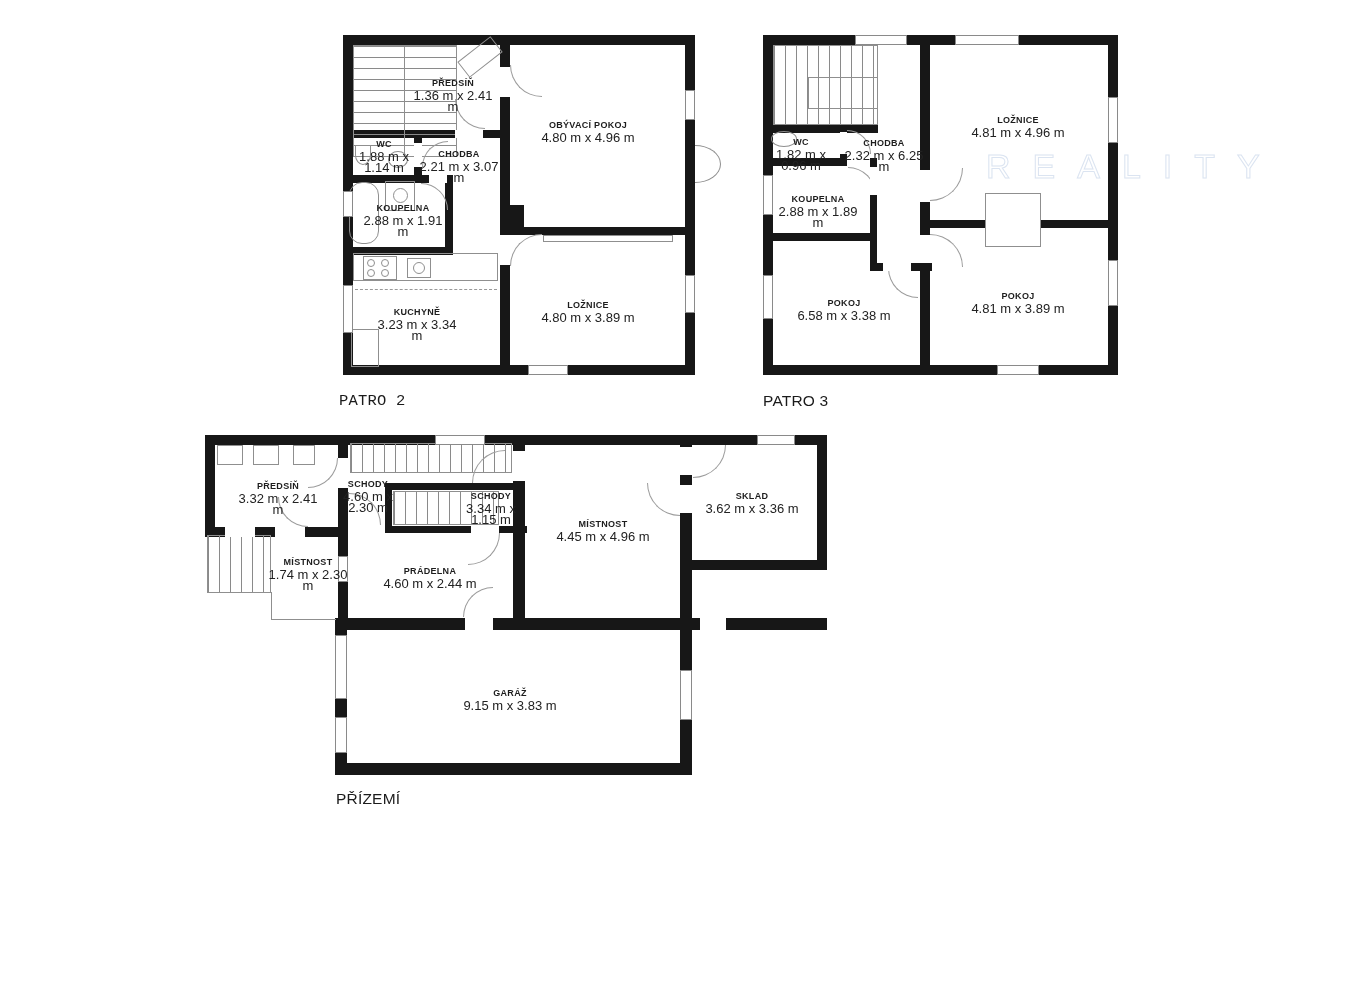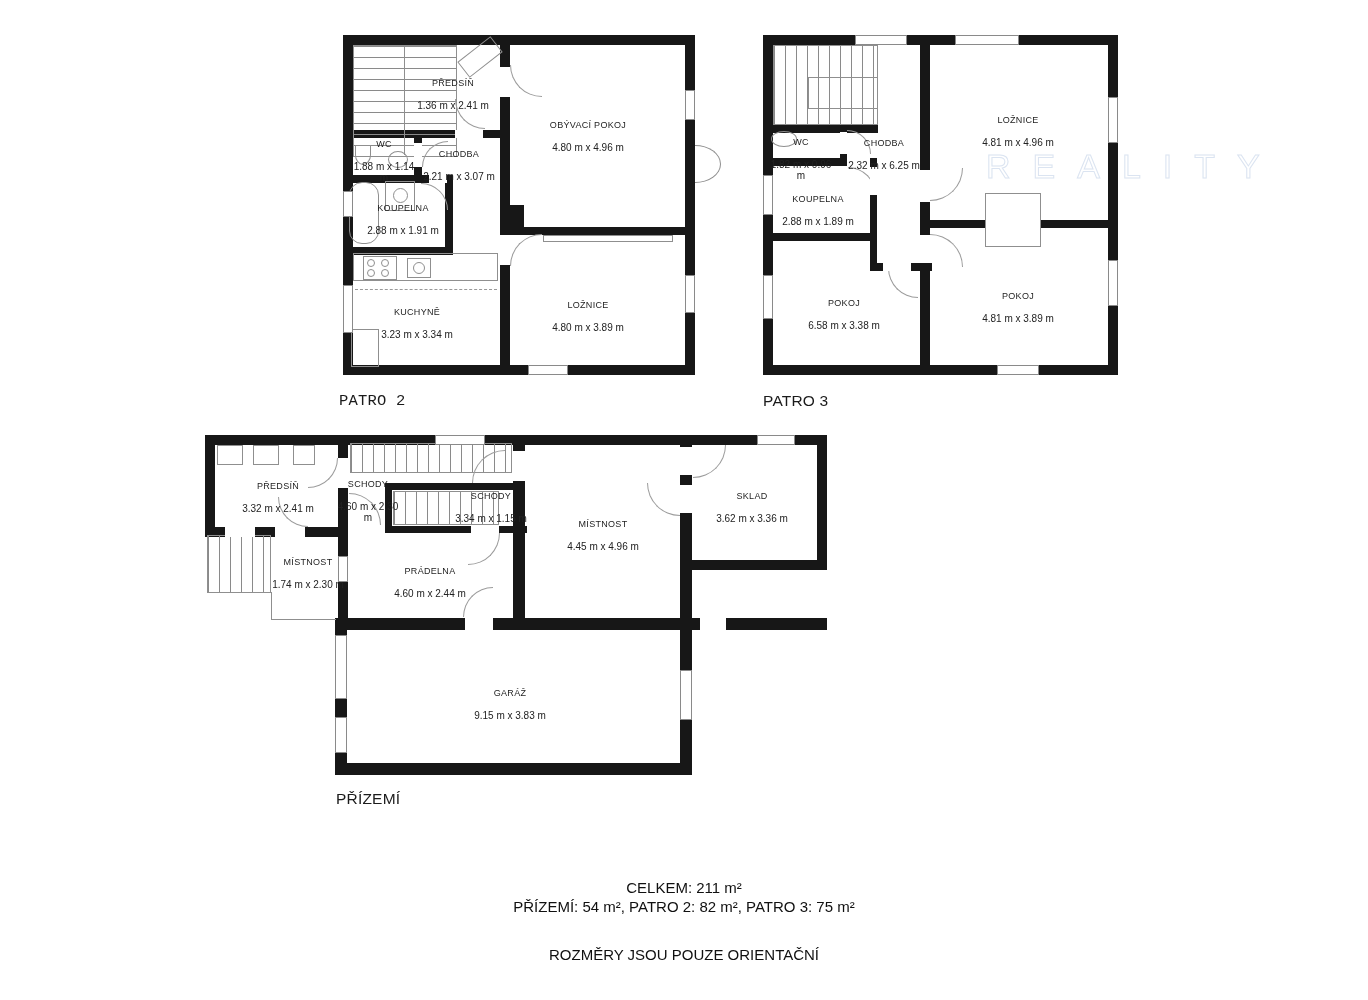--- a/index.html
+++ b/index.html
@@ -13,22 +13,22 @@
   .fur{position:absolute;border:1px solid #8f8f8f;box-sizing:border-box;background:#ffffff;z-index:5;}
   .arc{position:absolute;box-sizing:border-box;z-index:3;}
   .arc-bl{border-left:1px solid #9b9b9b;border-bottom:1px solid #9b9b9b;border-bottom-left-radius:100%;}
   .arc-br{border-right:1px solid #9b9b9b;border-bottom:1px solid #9b9b9b;border-bottom-right-radius:100%;}
   .arc-tl{border-left:1px solid #9b9b9b;border-top:1px solid #9b9b9b;border-top-left-radius:100%;}
   .arc-tr{border-right:1px solid #9b9b9b;border-top:1px solid #9b9b9b;border-top-right-radius:100%;}
   .stairs-v{background-image:repeating-linear-gradient(90deg,#8a8a8a 0 1px,transparent 1px 11px);}
   .stairs-h{background-image:repeating-linear-gradient(180deg,#8a8a8a 0 1px,transparent 1px 11px);}
   .sbox{position:absolute;border:1px solid #8f8f8f;box-sizing:border-box;z-index:3;}
   .lbl{position:absolute;text-align:center;z-index:6;line-height:11px;}
-  .lbl .nm{font-size:9px;font-weight:400;letter-spacing:.3px;color:#1d1d1d;}
-  .lbl .dm{font-size:10px;font-weight:400;color:#222;margin-top:11px;}
+  .lbl .nm{font-size:9px;font-weight:700;letter-spacing:.3px;color:#1d1d1d;}
+  .lbl .dm{font-size:13px;font-weight:400;color:#222;margin-top:1px;}
   .cap{position:absolute;font-size:15.5px;font-weight:500;color:#1b1b1b;z-index:6;letter-spacing:.2px;}
   .dash{position:absolute;border-top:1px dashed #999;z-index:3;}
   .circle{position:absolute;border:1px solid #8f8f8f;border-radius:50%;box-sizing:border-box;z-index:3;}
   .summary{position:absolute;left:0;top:878px;width:1368px;text-align:center;z-index:6;}
   .summary .s1,.summary .s2{font-size:15px;color:#101010;line-height:19px;}
   .summary .s3{font-size:15px;color:#101010;margin-top:30px;}
   .watermark{position:absolute;left:980px;top:138px;z-index:0;}
   .wm1{font-size:48px;font-weight:800;letter-spacing:5px;color:#edf1f9;}
   .wm2{font-size:34px;font-weight:400;letter-spacing:22px;color:#ffffff;
        -webkit-text-stroke:1px #dbe4f1;margin-top:9px;margin-left:6px;}
@@ -280,19 +280,14 @@
       <div class="nm">SKLAD</div>
       <div class="dm">3.62 m x 3.36 m</div>
     </div>
     <div class="lbl" style="left:245px;top:253px;width:120px;">
       <div class="nm">GARÁŽ</div>
       <div class="dm">9.15 m x 3.83 m</div>
     </div>
   </div>
   <div class="cap" style="left:336px;top:790px;">PŘÍZEMÍ</div>
 
-  <div class="summary">
-    <div class="s1">CELKEM: 211 m²</div>
-    <div class="s2">PŘÍZEMÍ: 54 m², PATRO 2: 82 m², PATRO 3: 75 m²</div>
-    <div class="s3">ROZMĚRY JSOU POUZE ORIENTAČNÍ</div>
-  </div>
 
 </div>
 
 </body></html>

